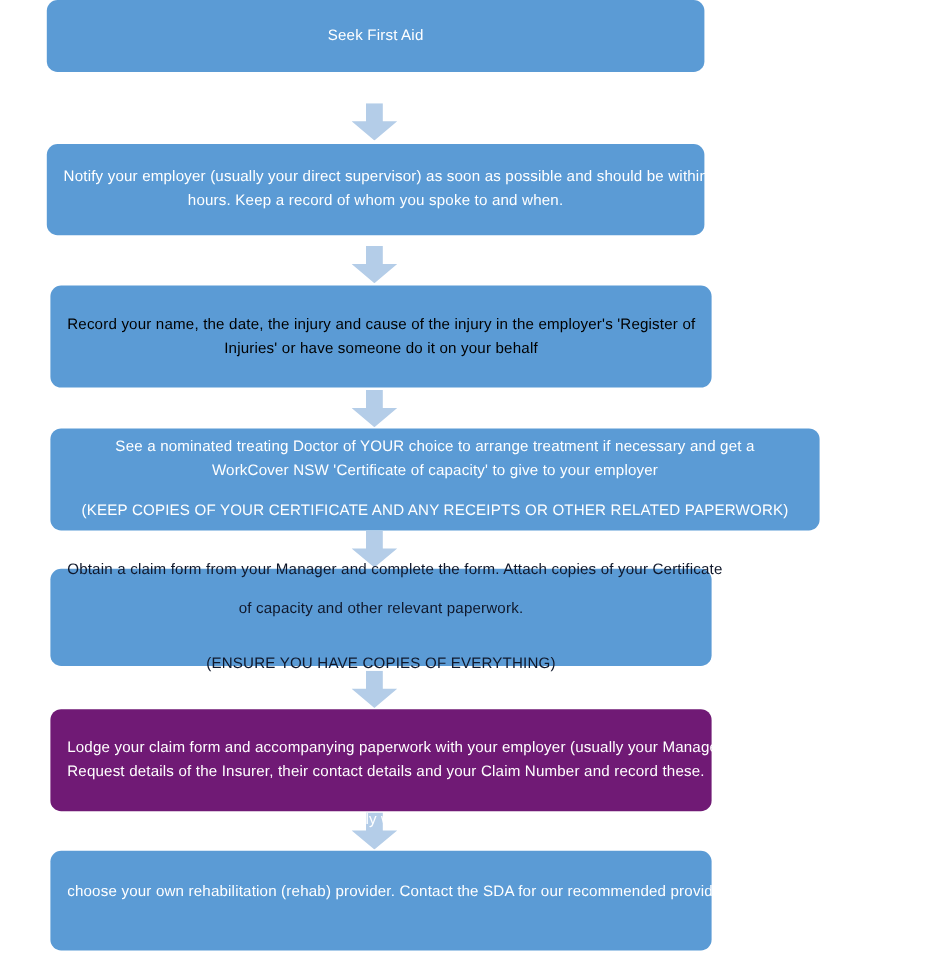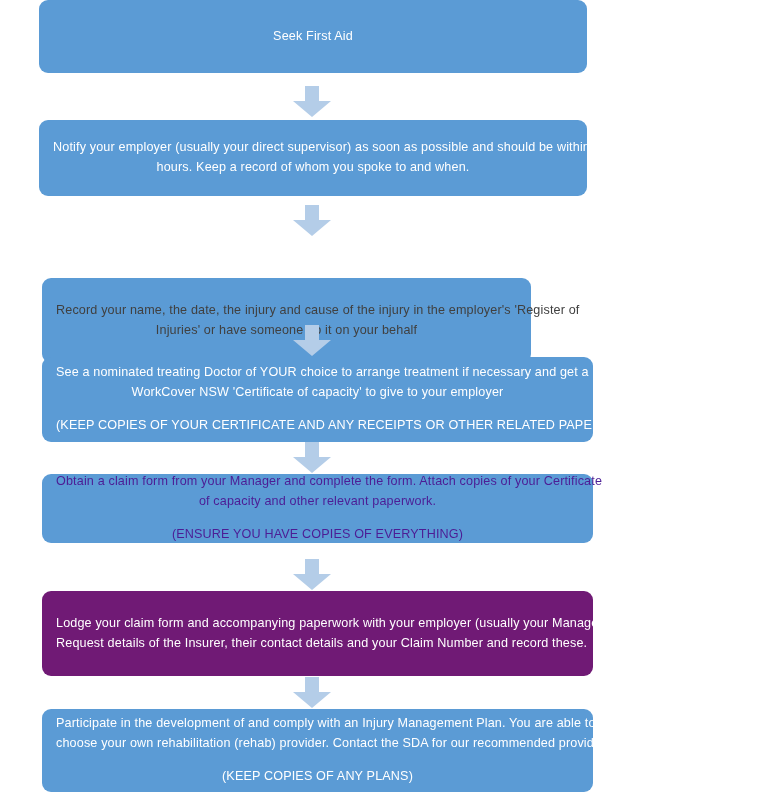--- a/index.html
+++ b/index.html
@@ -55,73 +55,73 @@
   .arrow-connector svg {
     display: block;
     width: 38px;
     height: 31px;
   }
 </style>
 </head>
 <body>
 
 <div id="flowchart">
-    <div class="step-box" style="left: 39px; top: 0px; width: 548px; height: 73px; background: rgb(91, 155, 213); color: rgb(255, 255, 255);">
+    <div class="step-box" style="left: 39px; top: 0px; width: 548px; height: 60px; background: rgb(91, 155, 213); color: rgb(255, 255, 255);">
       <span class="step-line">Seek First Aid</span>
     </div>
     <div class="arrow-connector" style="left: 293px; top: 86px;">
       <svg viewBox="0 0 38 31" xmlns="http://www.w3.org/2000/svg" aria-hidden="true">
         <polygon points="12,0 26,0 26,15 38,15 19,31 0,15 12,15" fill="#B4CDE8"></polygon>
       </svg>
     </div>
     <div class="step-box" style="left: 39px; top: 120px; width: 548px; height: 76px; background: rgb(91, 155, 213); color: rgb(255, 255, 255);">
       <span class="step-line">Notify your employer (usually your direct supervisor) as soon as possible and should be within 24</span>
       <span class="step-line">hours. Keep a record of whom you spoke to and when.</span>
     </div>
     <div class="arrow-connector" style="left: 293px; top: 205px;">
       <svg viewBox="0 0 38 31" xmlns="http://www.w3.org/2000/svg" aria-hidden="true">
         <polygon points="12,0 26,0 26,15 38,15 19,31 0,15 12,15" fill="#B4CDE8"></polygon>
       </svg>
     </div>
-    <div class="step-box" style="left: 42px; top: 238px; width: 489px; height: 85px; background: rgb(91, 155, 213); color: #404040; margin-top: 40px;">
+    <div class="step-box" style="left: 42px; top: 238px; width: 551px; height: 85px; background: rgb(91, 155, 213); color: #000000;">
       <span class="step-line">Record your name, the date, the injury and cause of the injury in the employer's 'Register of</span>
       <span class="step-line">Injuries' or have someone do it on your behalf</span>
     </div>
     <div class="arrow-connector" style="left: 293px; top: 325px;">
       <svg viewBox="0 0 38 31" xmlns="http://www.w3.org/2000/svg" aria-hidden="true">
         <polygon points="12,0 26,0 26,15 38,15 19,31 0,15 12,15" fill="#B4CDE8"></polygon>
       </svg>
     </div>
-    <div class="step-box" style="left: 42px; top: 357px; width: 551px; height: 85px; background: rgb(91, 155, 213); color: rgb(255, 255, 255);">
+    <div class="step-box" style="left: 42px; top: 357px; width: 641px; height: 85px; background: rgb(91, 155, 213); color: rgb(255, 255, 255);">
       <span class="step-line">See a nominated treating Doctor of YOUR choice to arrange treatment if necessary and get a</span>
       <span class="step-line">WorkCover NSW 'Certificate of capacity' to give to your employer</span>
       <span class="step-note">(KEEP COPIES OF YOUR CERTIFICATE AND ANY RECEIPTS OR OTHER RELATED PAPERWORK)</span>
     </div>
     <div class="arrow-connector" style="left: 293px; top: 442px;">
       <svg viewBox="0 0 38 31" xmlns="http://www.w3.org/2000/svg" aria-hidden="true">
         <polygon points="12,0 26,0 26,15 38,15 19,31 0,15 12,15" fill="#B4CDE8"></polygon>
       </svg>
     </div>
-    <div class="step-box" style="left: 42px; top: 474px; width: 551px; height: 69px; background: rgb(91, 155, 213); color: #4c1d95;">
+    <div class="step-box" style="left: 42px; top: 474px; width: 551px; height: 81px; background: rgb(91, 155, 213); color: #0f172a; gap: 13px;">
       <span class="step-line">Obtain a claim form from your Manager and complete the form. Attach copies of your Certificate</span>
       <span class="step-line">of capacity and other relevant paperwork.</span>
       <span class="step-note">(ENSURE YOU HAVE COPIES OF EVERYTHING)</span>
     </div>
     <div class="arrow-connector" style="left: 293px; top: 559px;">
       <svg viewBox="0 0 38 31" xmlns="http://www.w3.org/2000/svg" aria-hidden="true">
         <polygon points="12,0 26,0 26,15 38,15 19,31 0,15 12,15" fill="#B4CDE8"></polygon>
       </svg>
     </div>
     <div class="step-box" style="left: 42px; top: 591px; width: 551px; height: 85px; background: #701a75; color: rgb(255, 255, 255);">
       <span class="step-line">Lodge your claim form and accompanying paperwork with your employer (usually your Manager).</span>
       <span class="step-line">Request details of the Insurer, their contact details and your Claim Number and record these.</span>
     </div>
     <div class="arrow-connector" style="left: 293px; top: 677px;">
       <svg viewBox="0 0 38 31" xmlns="http://www.w3.org/2000/svg" aria-hidden="true">
         <polygon points="12,0 26,0 26,15 38,15 19,31 0,15 12,15" fill="#B4CDE8"></polygon>
       </svg>
     </div>
-    <div class="step-box" style="left: 42px; top: 709px; width: 551px; height: 83px; background: rgb(91, 155, 213); color: rgb(255, 255, 255);">
+    <div class="step-box" style="left: 42px; top: 709px; width: 551px; height: 83px; background: rgb(91, 155, 213); color: rgb(255, 255, 255); gap: 40px;">
       <span class="step-line">Participate in the development of and comply with an Injury Management Plan. You are able to</span>
       <span class="step-line">choose your own rehabilitation (rehab) provider. Contact the SDA for our recommended provider.</span>
       <span class="step-note">(KEEP COPIES OF ANY PLANS)</span>
     </div>
   </div>
 
 </body></html>

